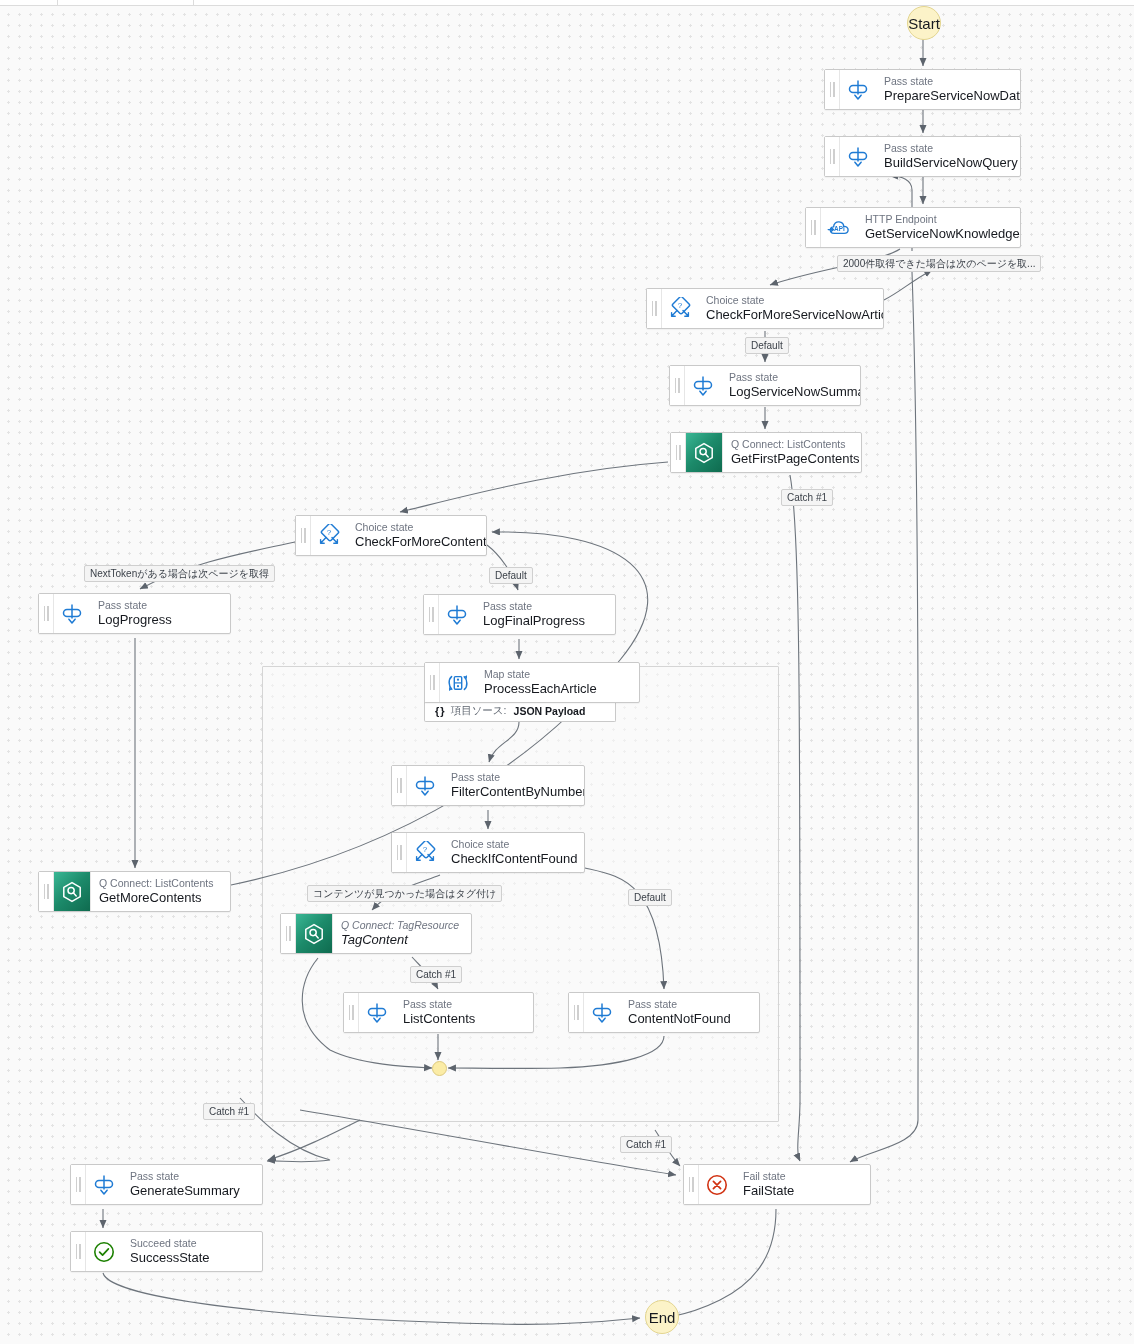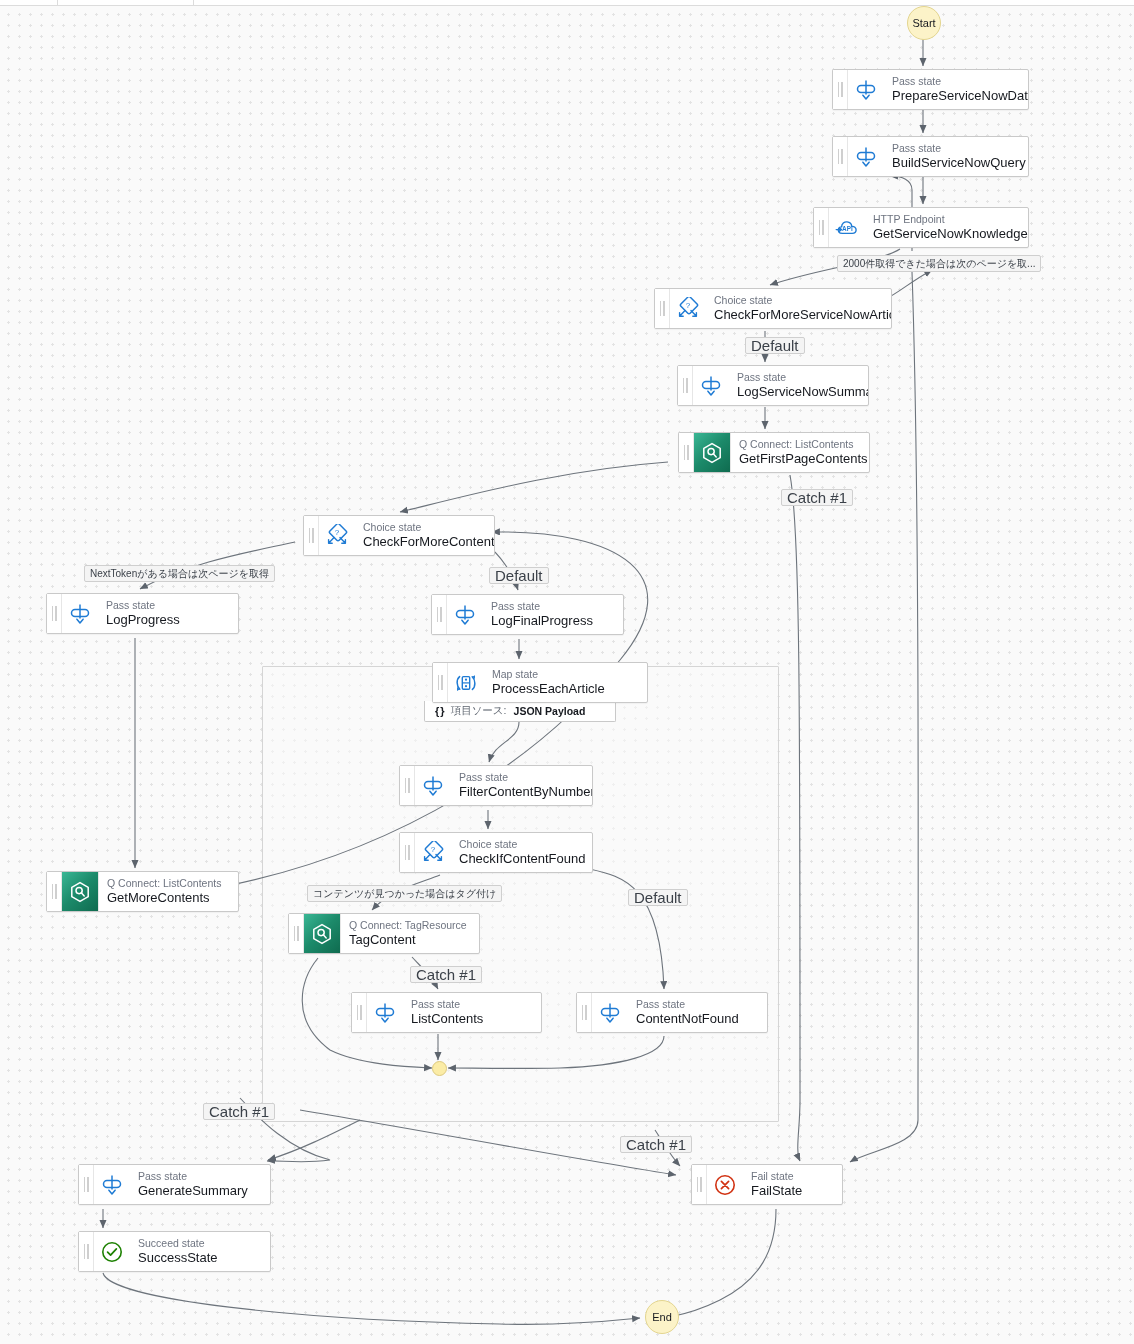--- a/index.html
+++ b/index.html
@@ -32,35 +32,34 @@
     position:absolute;border:1px solid #d5d5d5;background:rgba(250,250,250,.55);
     z-index:3;border-radius:1px;
   }
 
   
   .terminal{
     position:absolute;z-index:20;
     width:32px;height:32px;border-radius:50%;
     background:#fcf3c8;border:1px solid #e3d58f;
     display:flex;align-items:center;justify-content:center;
-    font-size:11px;color:#16191f;
+    font-size:15px;color:#16191f;
   }
   .junction{
     position:absolute;z-index:20;width:13px;height:13px;border-radius:50%;
     background:#fbeca6;border:1px solid #ddc97d;
   }
 
   
   .node{
     position:absolute;z-index:20;
     height:41px;box-sizing:border-box;
     background:#ffffff;border:1px solid #c9c9c9;border-radius:2px;
     display:flex;align-items:stretch;
     box-shadow:0 1px 1px rgba(0,0,0,.045);
-    margin-left:8px;
   }
   .grip{
     width:14px;flex:0 0 14px;display:flex;align-items:center;justify-content:center;
     gap:2px;border-right:1px solid #e6e6e6;background:#fff;
   }
   .grip i{display:block;width:1.5px;height:15px;background:#cfcfcf;}
   .nicon{
     width:36px;flex:0 0 36px;display:flex;align-items:center;justify-content:center;
     background:#fff;
   }
@@ -82,21 +81,21 @@
     display:flex;align-items:center;gap:7px;padding:0 10px;
     font-size:10.5px;color:#5f6670;
   }
   .subbar .brace{color:#16191f;font-weight:bold;font-size:11px;letter-spacing:-1px;}
   .subbar b{color:#16191f;font-weight:bold;}
 
   
   .elabel{
     position:absolute;z-index:25;
     background:#f4f4f4;border:1px solid #cfcfcf;border-radius:2px;
-    font-size:15px;color:#3b4149;line-height:13px;
+    font-size:10px;color:#3b4149;line-height:13px;
     padding:1px 5px;white-space:nowrap;
   }
   .elabel.jp{font-size:10px;}
 </style>
 </head>
 <body>
 
 <div id="canvas">
 
   <svg id="edges" viewBox="0 0 1134 1344">
@@ -403,21 +402,21 @@
             <path d="M12 2.6 L20.2 7.3 L20.2 16.7 L12 21.4 L3.8 16.7 L3.8 7.3 z" fill="none" stroke="#ffffff" stroke-width="1.5" stroke-linejoin="round"></path>
             <circle cx="11.1" cy="10.6" r="3.1" fill="none" stroke="#ffffff" stroke-width="1.5"></circle>
             <line x1="13.3" y1="12.8" x2="16.2" y2="15.9" stroke="#ffffff" stroke-width="1.5" stroke-linecap="round"></line>
           </svg>
         </div>
         <div class="ntext">
           <div class="ntype">Q Connect: ListContents</div>
           <div class="nname">GetMoreContents</div>
         </div>
       </div>
-      <div class="node" style="left: 280px; top: 913px; width: 192px;">
+      <div class="node" style="left: 280px; top: 913px; width: 192px; font-style: italic;">
         <div class="grip">
           <i></i>
           <i></i>
         </div>
         <div class="nicon green">
           <svg width="24" height="24" viewBox="0 0 24 24">
             <path d="M12 2.6 L20.2 7.3 L20.2 16.7 L12 21.4 L3.8 16.7 L3.8 7.3 z" fill="none" stroke="#ffffff" stroke-width="1.5" stroke-linejoin="round"></path>
             <circle cx="11.1" cy="10.6" r="3.1" fill="none" stroke="#ffffff" stroke-width="1.5"></circle>
             <line x1="13.3" y1="12.8" x2="16.2" y2="15.9" stroke="#ffffff" stroke-width="1.5" stroke-linecap="round"></line>
           </svg>
@@ -487,21 +486,21 @@
           <svg width="24" height="24" viewBox="0 0 24 24">
             <circle cx="12" cy="12" r="9.2" fill="none" stroke="#1d8102" stroke-width="1.6"></circle>
             <path d="M7.6 12.2 L10.6 15.2 L16.4 8.9" fill="none" stroke="#1d8102" stroke-width="1.7" stroke-linecap="round" stroke-linejoin="round"></path>
           </svg>
         </div>
         <div class="ntext">
           <div class="ntype">Succeed state</div>
           <div class="nname">SuccessState</div>
         </div>
       </div>
-      <div class="node" style="left: 683px; top: 1164px; width: 152px;">
+      <div class="node" style="left: 683px; top: 1164px; width: 188px;">
         <div class="grip">
           <i></i>
           <i></i>
         </div>
         <div class="nicon">
           <svg width="24" height="24" viewBox="0 0 24 24">
             <circle cx="12" cy="12" r="9.2" fill="none" stroke="#d13212" stroke-width="1.6"></circle>
             <path d="M8.4 8.4 L15.6 15.6 M15.6 8.4 L8.4 15.6" stroke="#d13212" stroke-width="1.7" stroke-linecap="round"></path>
           </svg>
         </div>

